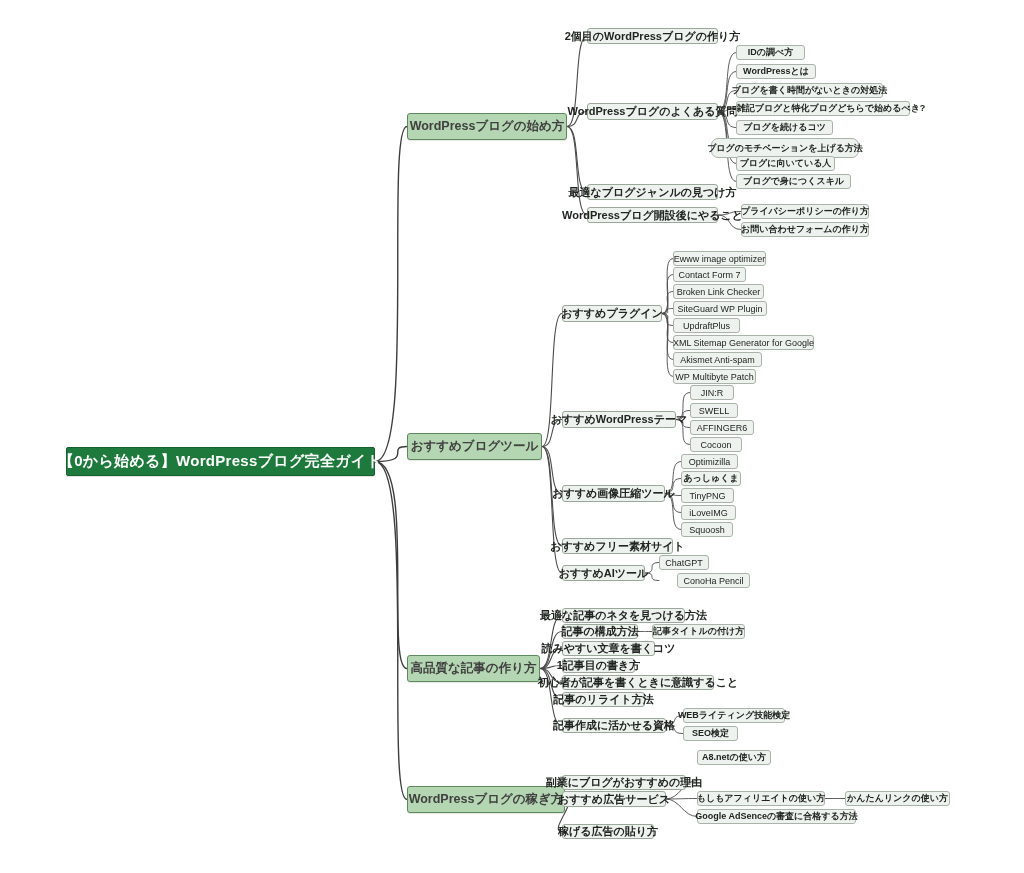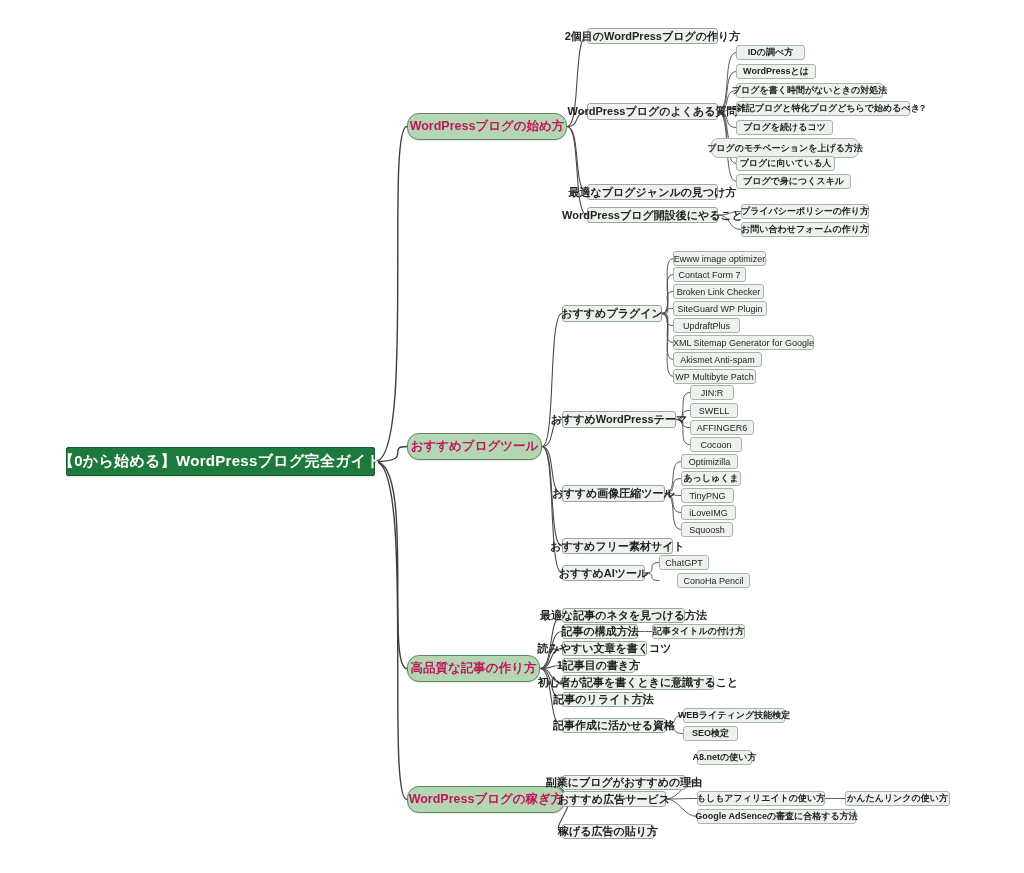--- a/index.html
+++ b/index.html
@@ -38,24 +38,24 @@
     font-size:15px;
     font-weight:bold;
     letter-spacing:.3px;
     border-radius:2px;
     box-shadow:0 1px 1px rgba(0,0,0,.12);
   }
   
   .node.lvl1{
     background:#b5d6b2;
     border:1px solid #5c8a5c;
-    color:#be185d;
+    color:#404040;
     font-size:12.5px;
     font-weight:bold;
-    border-radius:12px;
+    border-radius:3px;
     box-shadow:0 1px 1px rgba(0,0,0,.10);
   }
   
   .node.lvl2{
     background:#eef2ee;
     border:1px solid #9aa89a;
     color:#202520;
     font-size:11px;
     font-weight:bold;
     border-radius:3px;
@@ -271,21 +271,21 @@
       </div>
       <div class="node lvl2 jp" style="left: 562px; top: 608px; width: 123px; height: 15px;">
         <span class="lbl">最適な記事のネタを見つける方法</span>
       </div>
       <div class="node lvl2 jp" style="left: 562px; top: 624px; width: 76px; height: 15px;">
         <span class="lbl">記事の構成方法</span>
       </div>
       <div class="node lvl3 jp" style="left: 652px; top: 624px; width: 93px; height: 15px;">
         <span class="lbl">記事タイトルの付け方</span>
       </div>
-      <div class="node lvl2 jp" style="left: 562px; top: 641px; width: 85px; height: 15px;">
+      <div class="node lvl2 jp" style="left: 562px; top: 641px; width: 93px; height: 15px;">
         <span class="lbl">読みやすい文章を書くコツ</span>
       </div>
       <div class="node lvl2 jp" style="left: 562px; top: 658px; width: 73px; height: 15px;">
         <span class="lbl">1記事目の書き方</span>
       </div>
       <div class="node lvl2 jp" style="left: 562px; top: 675px; width: 152px; height: 15px;">
         <span class="lbl">初心者が記事を書くときに意識すること</span>
       </div>
       <div class="node lvl2 jp" style="left: 562px; top: 692px; width: 83px; height: 15px;">
         <span class="lbl">記事のリライト方法</span>
@@ -298,21 +298,21 @@
       </div>
       <div class="node lvl3 jp" style="left: 683px; top: 726px; width: 55px; height: 15px;">
         <span class="lbl">SEO検定</span>
       </div>
       <div class="node lvl2 jp" style="left: 562px; top: 775px; width: 124px; height: 15px;">
         <span class="lbl">副業にブログがおすすめの理由</span>
       </div>
       <div class="node lvl2 jp" style="left: 562px; top: 791px; width: 104px; height: 16px;">
         <span class="lbl">おすすめ広告サービス</span>
       </div>
-      <div class="node lvl3 jp" style="left: 697px; top: 750px; width: 55px; height: 15px;">
+      <div class="node lvl3 jp" style="left: 697px; top: 750px; width: 74px; height: 15px;">
         <span class="lbl">A8.netの使い方</span>
       </div>
       <div class="node lvl3 jp" style="left: 697px; top: 791px; width: 128px; height: 15px;">
         <span class="lbl">もしもアフィリエイトの使い方</span>
       </div>
       <div class="node lvl4 jp" style="left: 845px; top: 791px; width: 105px; height: 15px;">
         <span class="lbl">かんたんリンクの使い方</span>
       </div>
       <div class="node lvl3 jp" style="left: 697px; top: 809px; width: 159px; height: 15px;">
         <span class="lbl">Google AdSenceの審査に合格する方法</span>

